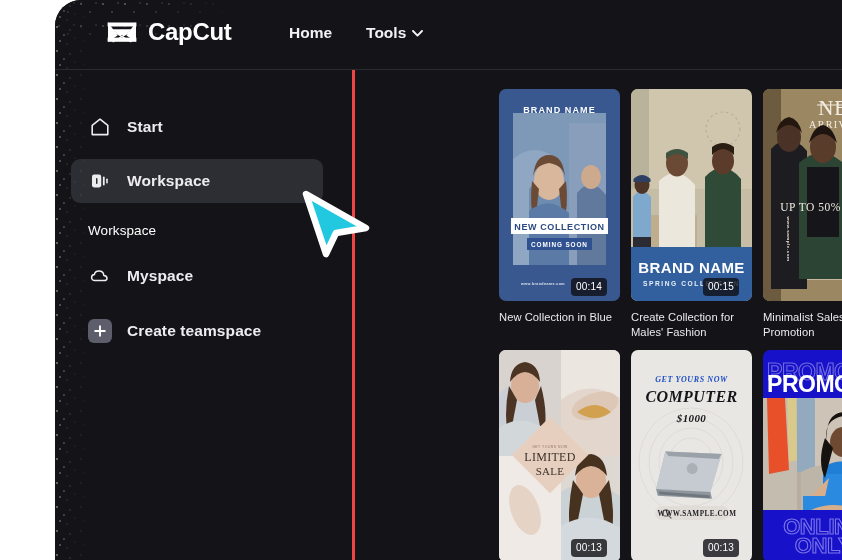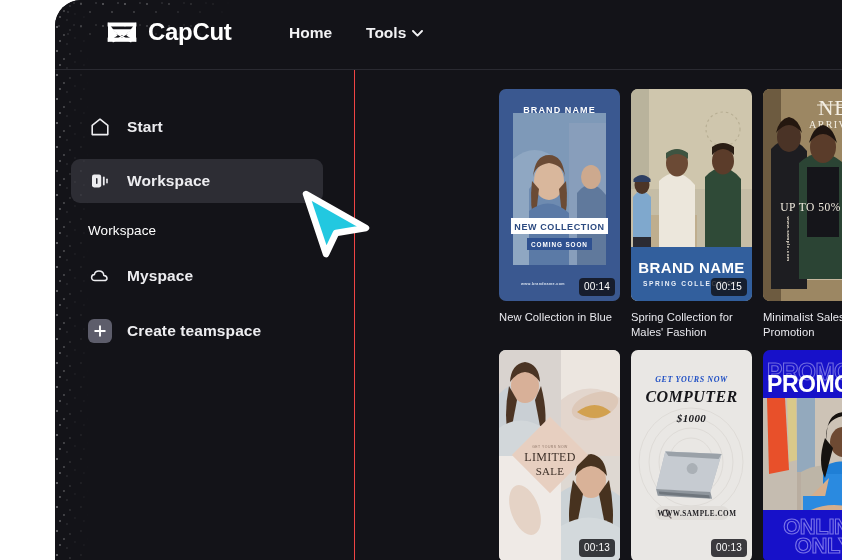--- a/index.html
+++ b/index.html
@@ -62,21 +62,21 @@
   .brand-name{color:#fff;font-size:24px;font-weight:700;letter-spacing:-.3px;line-height:1;}
   .nav{position:absolute;left:234px;top:24px;display:flex;align-items:center;gap:34px;}
   .nav-link{color:#f2f2f4;font-size:15.5px;font-weight:700;cursor:pointer;white-space:nowrap;}
   .nav-link.with-caret{display:flex;align-items:center;gap:6px;}
   .caret{width:11px;height:7px;display:block;}
 
   
   .sidebar{
     position:absolute;left:0;top:70px;width:300px;height:490px;
     background:#131318;
-    border-right:1px solid #ef4444;
+    border-right:3px solid #ef4444;
     box-sizing:border-box;
   }
   .side-item{
     position:absolute;left:16px;width:252px;height:44px;
     display:flex;align-items:center;gap:15px;
     padding-left:17px;box-sizing:border-box;
     border-radius:9px;cursor:pointer;color:#ededf0;
   }
   .side-item.active{background:#2d2d34;}
   .side-label{font-size:15.5px;font-weight:700;letter-spacing:.1px;}
@@ -100,21 +100,21 @@
   }
   .grid{
     position:absolute;left:144px;top:19px;
     display:grid;grid-template-columns:121px 121px 121px;column-gap:11px;row-gap:10px;
   }
   .card{width:121px;cursor:pointer;}
   .thumb{
     position:relative;width:121px;height:212px;border-radius:7px;overflow:hidden;background:#222;
   }
   .dur{
-    position:absolute;right:5px;bottom:5px;
+    position:absolute;right:13px;bottom:5px;
     background:rgba(15,15,20,.80);color:#fff;
     font-size:10px;font-weight:400;line-height:1;
     padding:4px 5px;border-radius:4px;letter-spacing:.2px;
     font-family:"Liberation Sans", sans-serif;
   }
   .cap{
     margin-top:9px;color:#e9e9ee;font-size:11.2px;font-weight:400;line-height:1.35;
     letter-spacing:.05px;
   }
   .thumb svg{display:block;width:100%;height:100%;}
@@ -257,21 +257,21 @@
               <ellipse cx="92" cy="72" rx="11" ry="13.5" fill="#5b3c2a"></ellipse>
               <path d="M81 66 Q92 54 103 66 L103 58 Q92 50 81 58 Z" fill="#2a1d14"></path>
               <rect x="74" y="168" width="36" height="36" fill="#efeade"></rect>
               <rect x="0" y="158" width="121" height="54" fill="#2f5b9c"></rect>
               <rect x="0" y="158" width="121" height="54" fill="#35639f" opacity=".55"></rect>
               <text x="60.5" y="184" text-anchor="middle" font-family="Liberation Sans, sans-serif" font-size="15" font-weight="700" fill="#ffffff" letter-spacing=".4">BRAND NAME</text>
               <text x="60.5" y="197" text-anchor="middle" font-family="Liberation Sans, sans-serif" font-size="6.6" font-weight="700" fill="#e8eef7" letter-spacing="1.6">SPRING COLLECTION</text>
             </svg>
             <div class="dur">00:15</div>
           </div>
-          <div class="cap">Spring Collection for Males' Fashion</div>
+          <div class="cap">Create Collection for Males' Fashion</div>
         </div>
 
         <div class="card">
           <div class="thumb">
             <svg viewBox="0 0 121 212" preserveAspectRatio="xMidYMid slice">
               <rect width="121" height="212" fill="#8a7556"></rect>
               <rect x="0" y="0" width="121" height="212" fill="#9c8763"></rect>
               <rect x="0" y="0" width="18" height="212" fill="#6d5b40"></rect>
               <text x="106" y="26" text-anchor="end" font-family="Liberation Serif, serif" font-size="21" font-weight="400" fill="#f4efe4" letter-spacing="1">NEW</text>
               <text x="106" y="39" text-anchor="end" font-family="Liberation Serif, serif" font-size="10" font-weight="400" fill="#f4efe4" letter-spacing="1.4">ARRIVALS</text>

